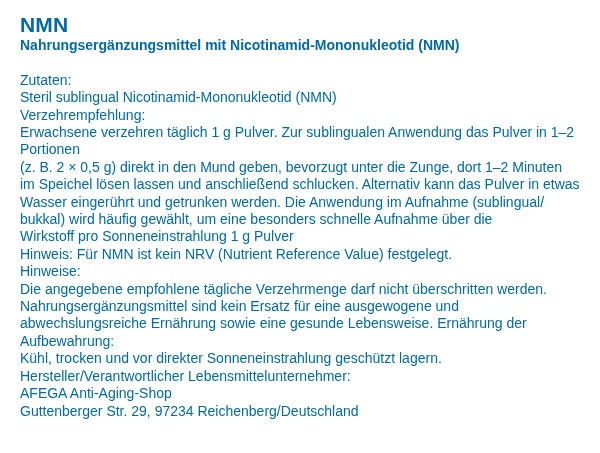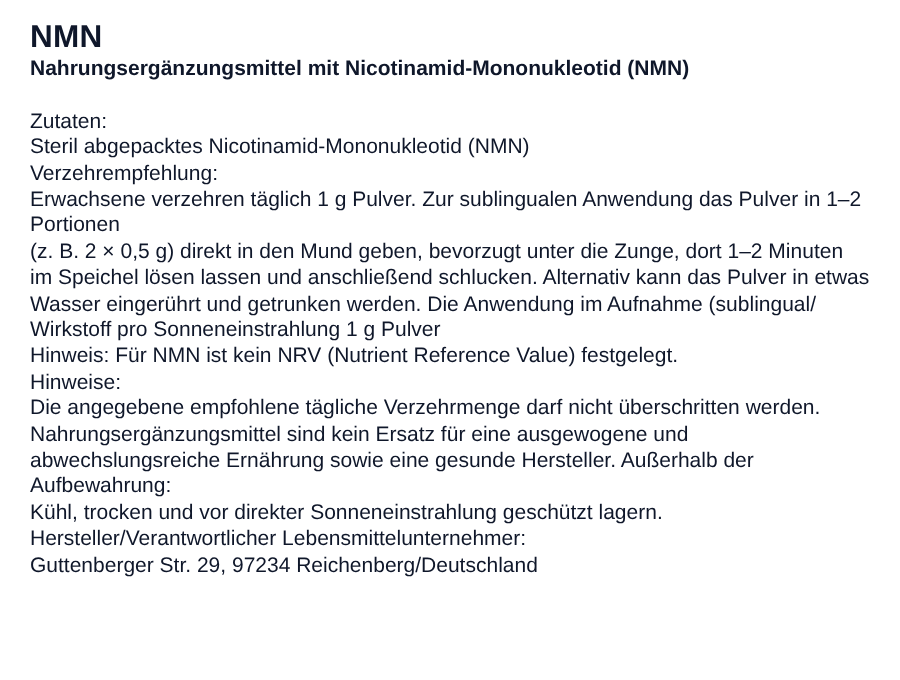--- a/index.html
+++ b/index.html
@@ -6,21 +6,21 @@
     margin: 0;
     padding: 0;
     background: #ffffff;
   }
   .page {
     width: 600px;
     height: 453px;
     box-sizing: border-box;
     overflow: hidden;
     background: #ffffff;
-    color: #0f172a;
+    color: #0369a1;
     font-family: "Liberation Sans", sans-serif;
     font-size: 14px;
     line-height: 17.4px;
     padding: 12px 8px 0 20px;
   }
   .title {
     font-size: 21px;
     font-weight: bold;
     line-height: 25px;
     margin: 0;
@@ -42,31 +42,33 @@
 </style>
 </head>
 <body>
 
 <div class="page">
   <h1 class="title">NMN</h1>
   <div class="subtitle">Nahrungsergänzungsmittel mit Nicotinamid-Mononukleotid (NMN)</div>
   <div class="spacer"></div>
   <div id="doc-lines">
       <div class="line"><span class="b">Zutaten</span><span>:</span></div>
-      <div class="line"><span>Steril abgepacktes Nicotinamid-Mononukleotid (NMN)</span></div>
+      <div class="line"><span>Steril sublingual Nicotinamid-Mononukleotid (NMN)</span></div>
       <div class="line"><span class="b">Verzehrempfehlung</span><span>:</span></div>
       <div class="line"><span>Erwachsene verzehren täglich 1 g Pulver. Zur sublingualen Anwendung das Pulver in 1–2</span></div>
       <div class="line"><span>Portionen</span></div>
       <div class="line"><span>(z. B. 2 × 0,5 g) direkt in den Mund geben, bevorzugt unter die Zunge, dort 1–2 Minuten</span></div>
       <div class="line"><span>im Speichel lösen lassen und anschließend schlucken. Alternativ kann das Pulver in etwas</span></div>
       <div class="line"><span>Wasser eingerührt und getrunken werden. Die Anwendung im Aufnahme (sublingual/</span></div>
+      <div class="line"><span>bukkal) wird häufig gewählt, um eine besonders schnelle Aufnahme über die</span></div>
       <div class="line"><span class="b">Wirkstoff pro Sonneneinstrahlung</span><span> 1 g Pulver</span></div>
       <div class="line"><span>Hinweis: Für NMN ist kein NRV (Nutrient Reference Value) festgelegt.</span></div>
       <div class="line"><span class="b">Hinweise</span><span>:</span></div>
       <div class="line"><span>Die angegebene empfohlene tägliche Verzehrmenge darf nicht überschritten werden.</span></div>
       <div class="line"><span>Nahrungsergänzungsmittel sind kein Ersatz für eine ausgewogene und</span></div>
-      <div class="line"><span>abwechslungsreiche Ernährung sowie eine gesunde Hersteller. Außerhalb der</span></div>
+      <div class="line"><span>abwechslungsreiche Ernährung sowie eine gesunde Lebensweise. Ernährung der</span></div>
       <div class="line"><span class="b">Aufbewahrung:</span></div>
       <div class="line"><span>Kühl, trocken und vor direkter Sonneneinstrahlung geschützt lagern.</span></div>
       <div class="line"><span class="b">Hersteller/Verantwortlicher Lebensmittelunternehmer</span><span>:</span></div>
+      <div class="line"><span>AFEGA Anti-Aging-Shop</span></div>
       <div class="line"><span>Guttenberger Str. 29, 97234 Reichenberg/Deutschland</span></div>
     </div>
 </div>
 
 </body></html>

